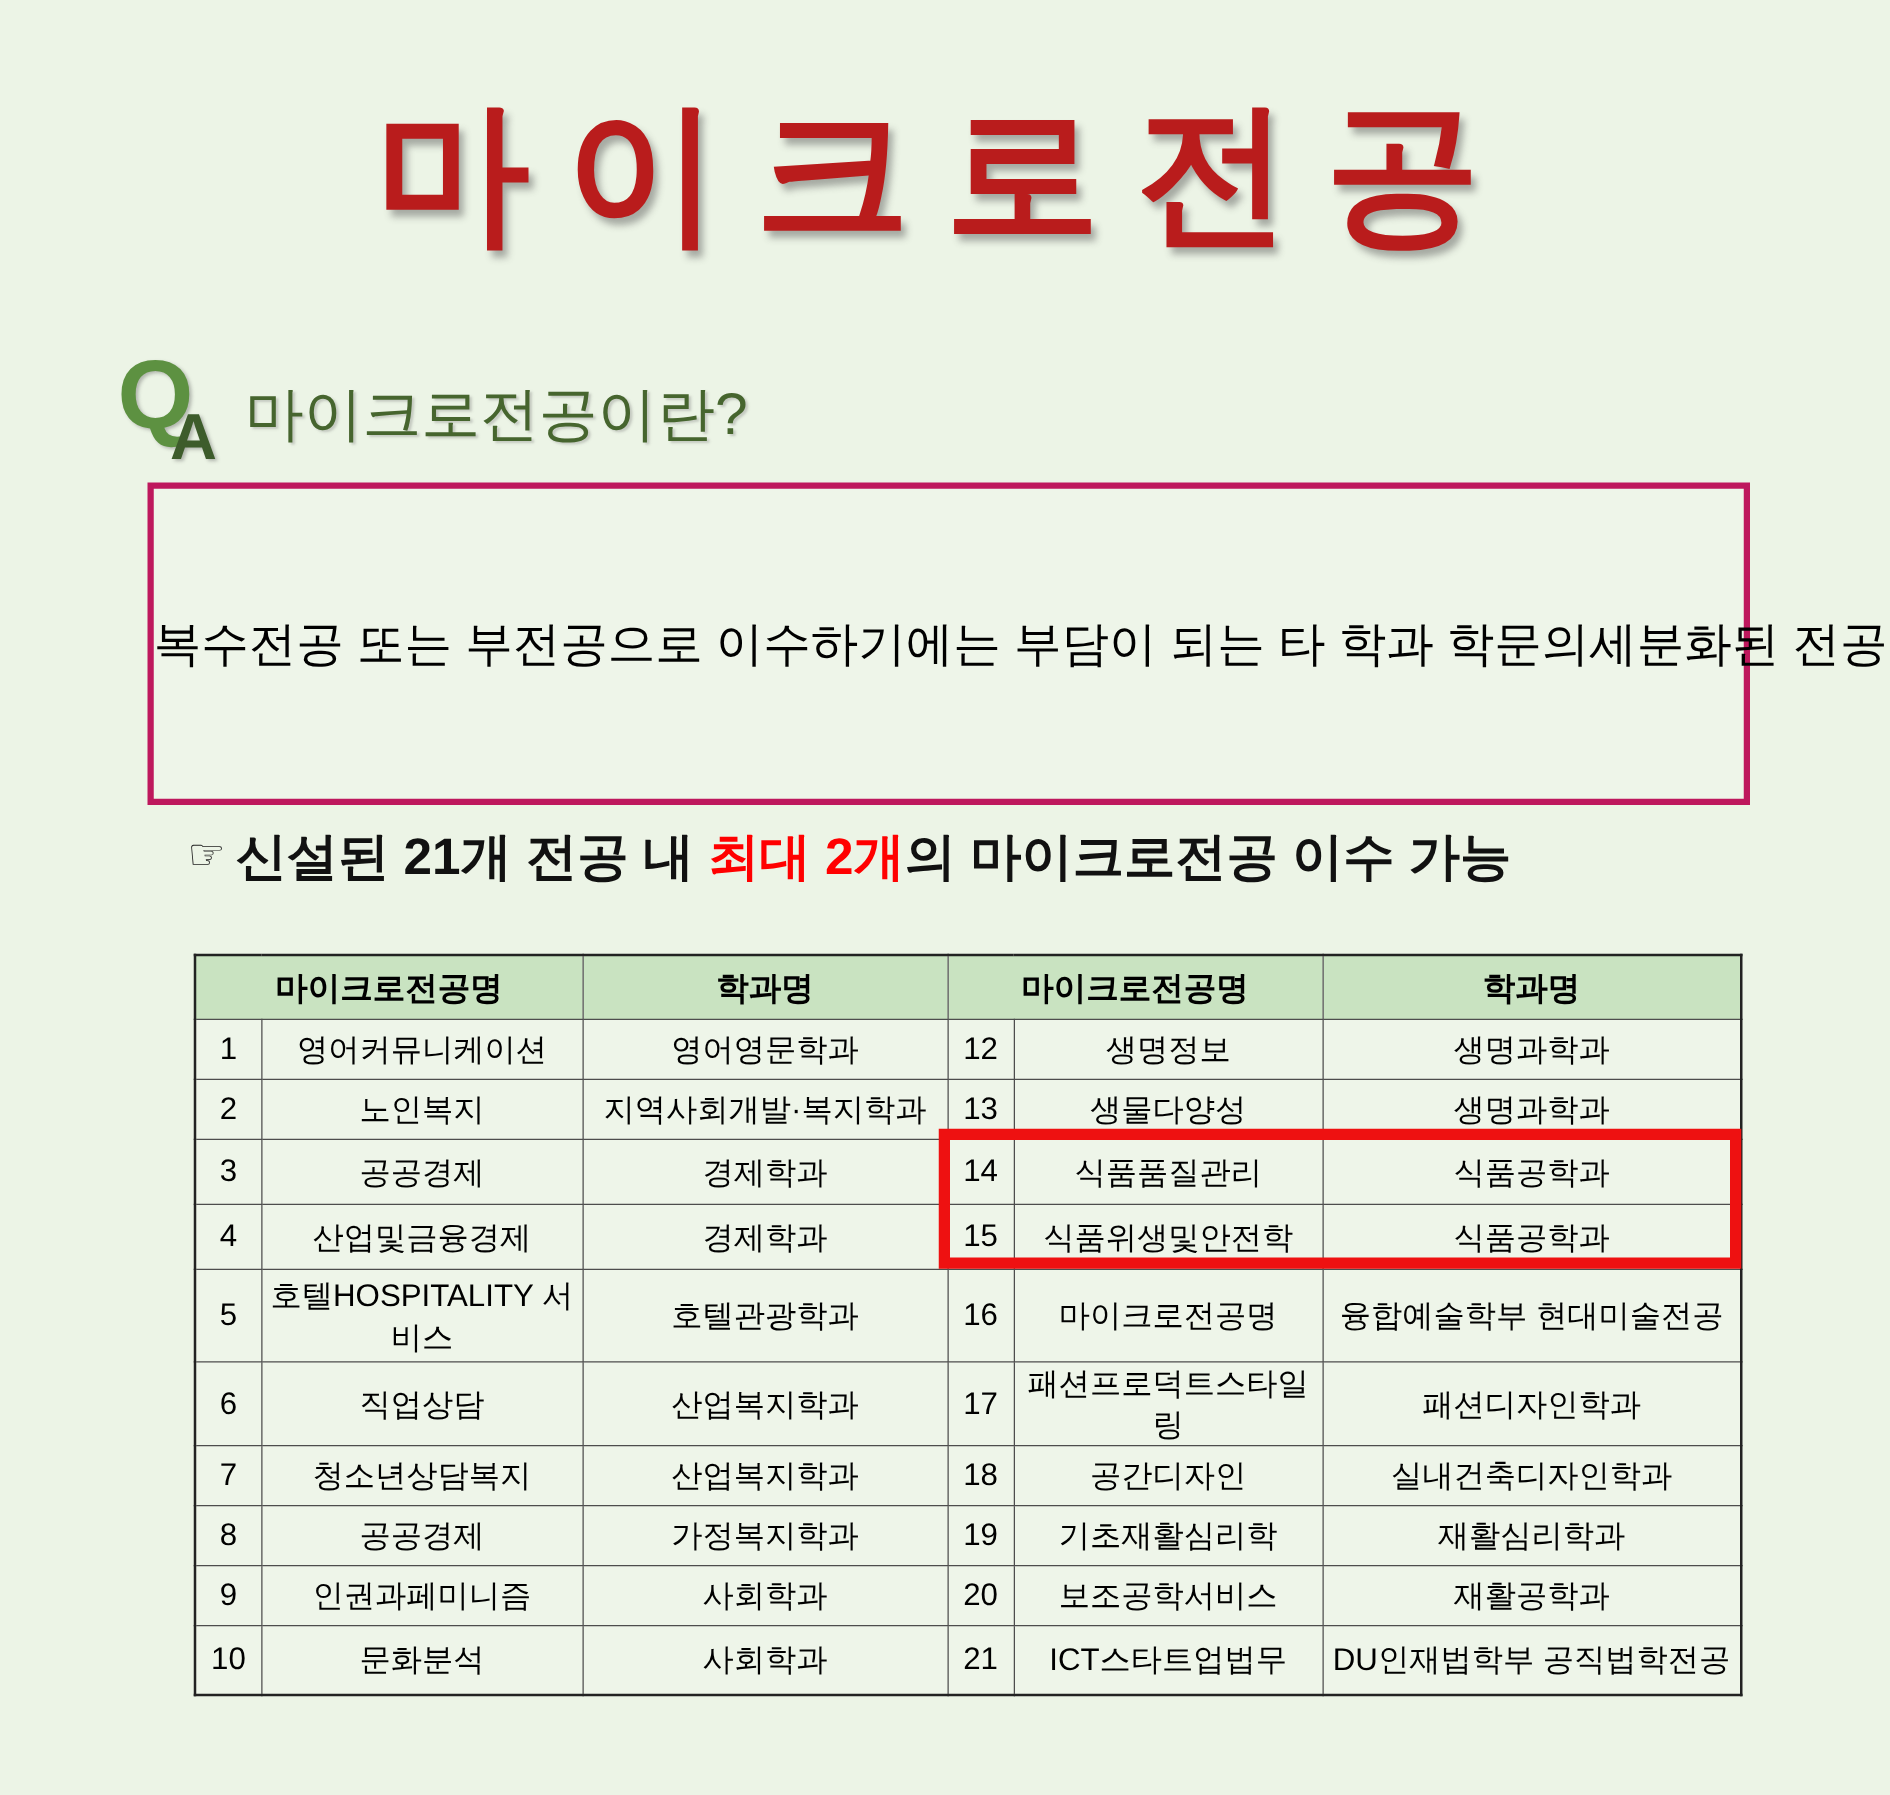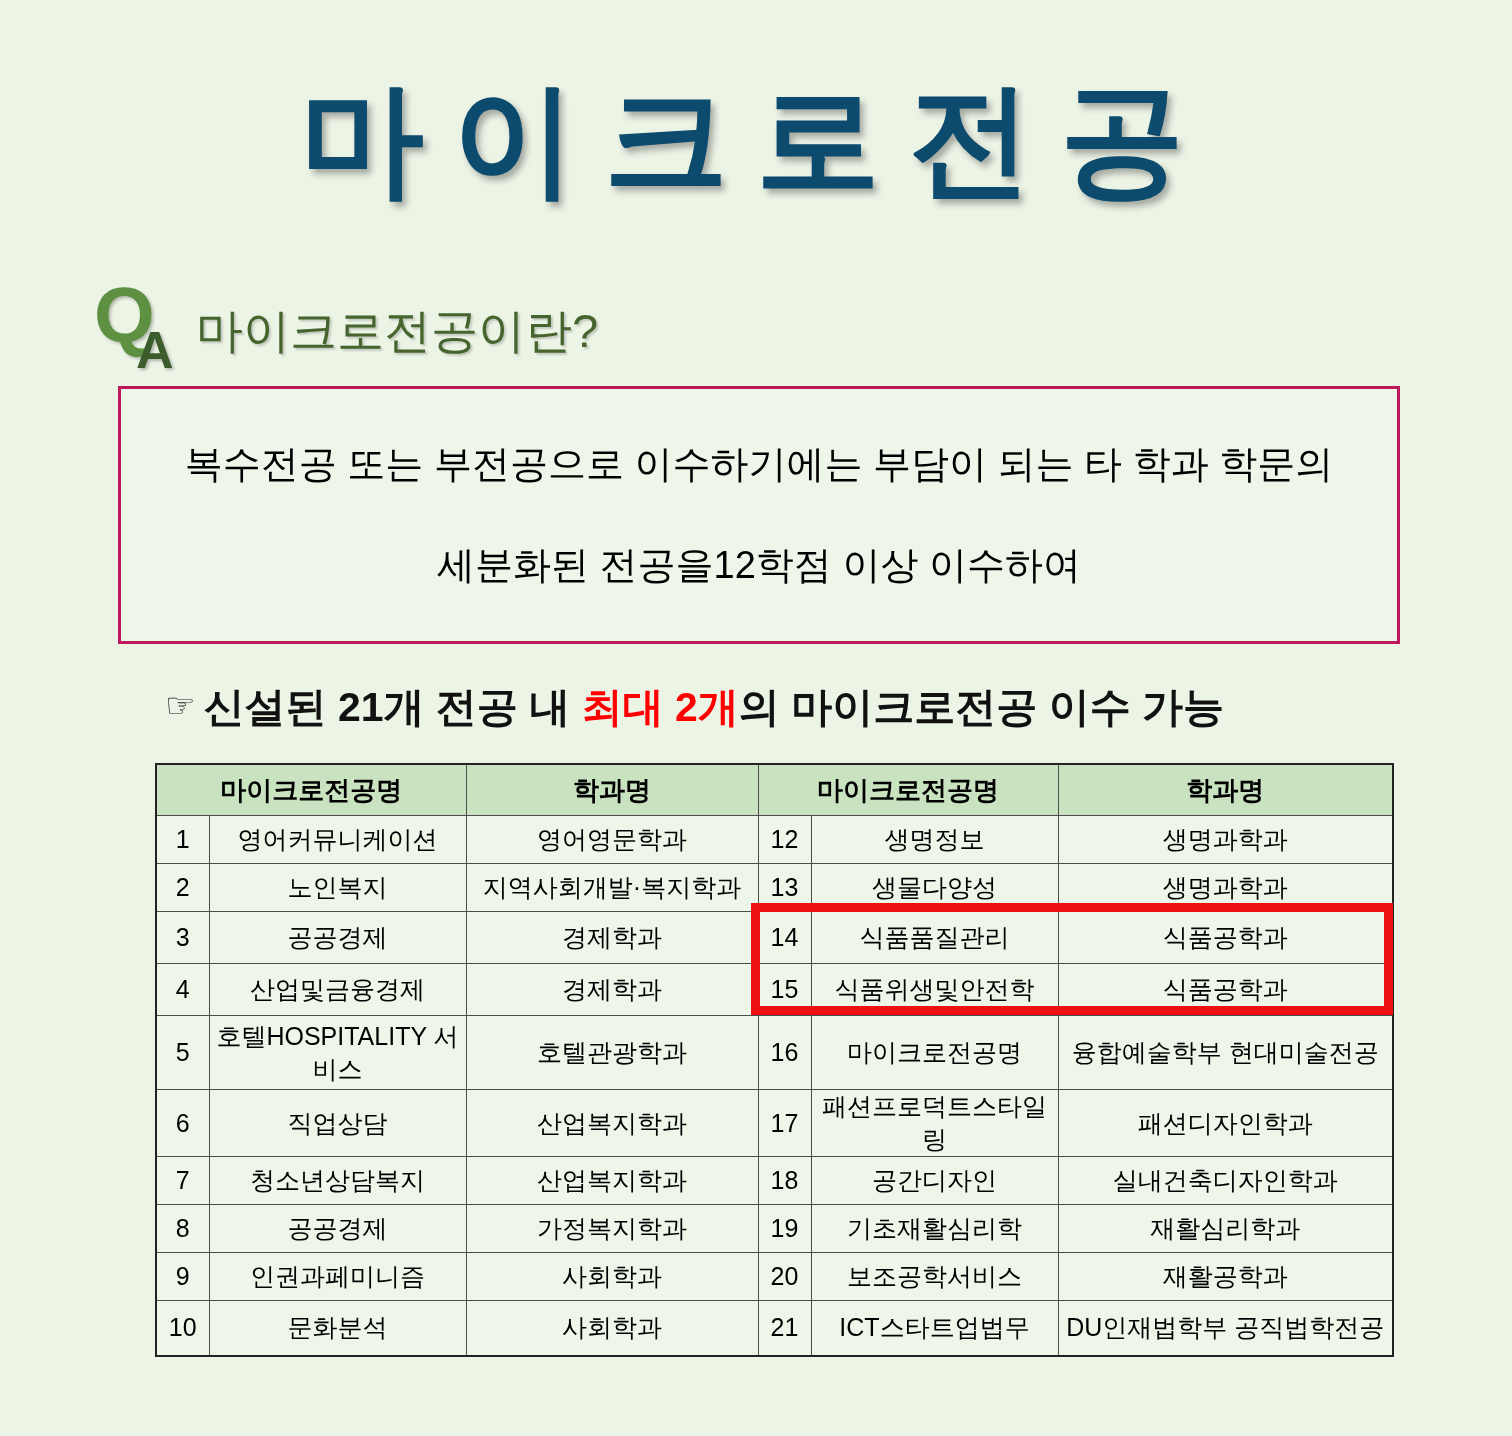--- a/index.html
+++ b/index.html
@@ -12,21 +12,21 @@
     width:1512px;height:1436px;
     background:#ecf4e6;
     overflow:hidden;
   }
   
   .title{
     position:absolute;left:0;top:62px;width:100%;
     text-align:center;
     font-size:124px;font-weight:800;
     letter-spacing:28px;
-    color:#0c4a6e;
+    color:#b91c1c;
     text-shadow:4px 5px 6px rgba(80,80,80,0.45);
     line-height:1.25;
     white-space:nowrap;
   }
   
   .qa{position:absolute;left:88px;top:276px;width:110px;height:115px;}
   .qa .q{
     position:absolute;left:6px;top:0;
     font-size:78px;font-weight:bold;color:#5d9141;
     text-shadow:2px 2px 3px rgba(90,90,90,0.4);
@@ -41,37 +41,36 @@
   .qa-heading{
     position:absolute;left:196px;top:300px;
     font-size:47px;font-weight:normal;color:#46652e;
     text-shadow:2px 2px 2px rgba(120,120,120,0.35);
     white-space:nowrap;
   }
   
   .desc-box{
     position:absolute;left:118px;top:386px;
     width:1282px;height:258px;
-    border:3px solid #be185d;
+    border:5px solid #be185d;
     box-sizing:border-box;
-    display:flex;flex-direction:column;
+    display:flex;
     justify-content:space-evenly;align-items:center;
     background:#eef5e9;
   }
   .desc-line{
     font-size:38px;color:#000;
     text-align:center;white-space:nowrap;
     font-family:"Liberation Sans","DejaVu Sans",sans-serif;
   }
   
   .note{
-    position:absolute;left:150px;top:680px;
+    position:absolute;left:150px;top:658px;
     font-size:41px;font-weight:bold;color:#111;
     white-space:nowrap;
-    margin-left:15px;
   }
   .note .finger{font-size:34px;font-weight:normal;color:#222;vertical-align:4px;margin-right:8px;}
   .note .hl{color:#ff0000;}
   
   table.majors{
     position:absolute;left:155px;top:763px;
     width:1237px;
     border-collapse:collapse;
     table-layout:fixed;
     background:#eef5e9;

